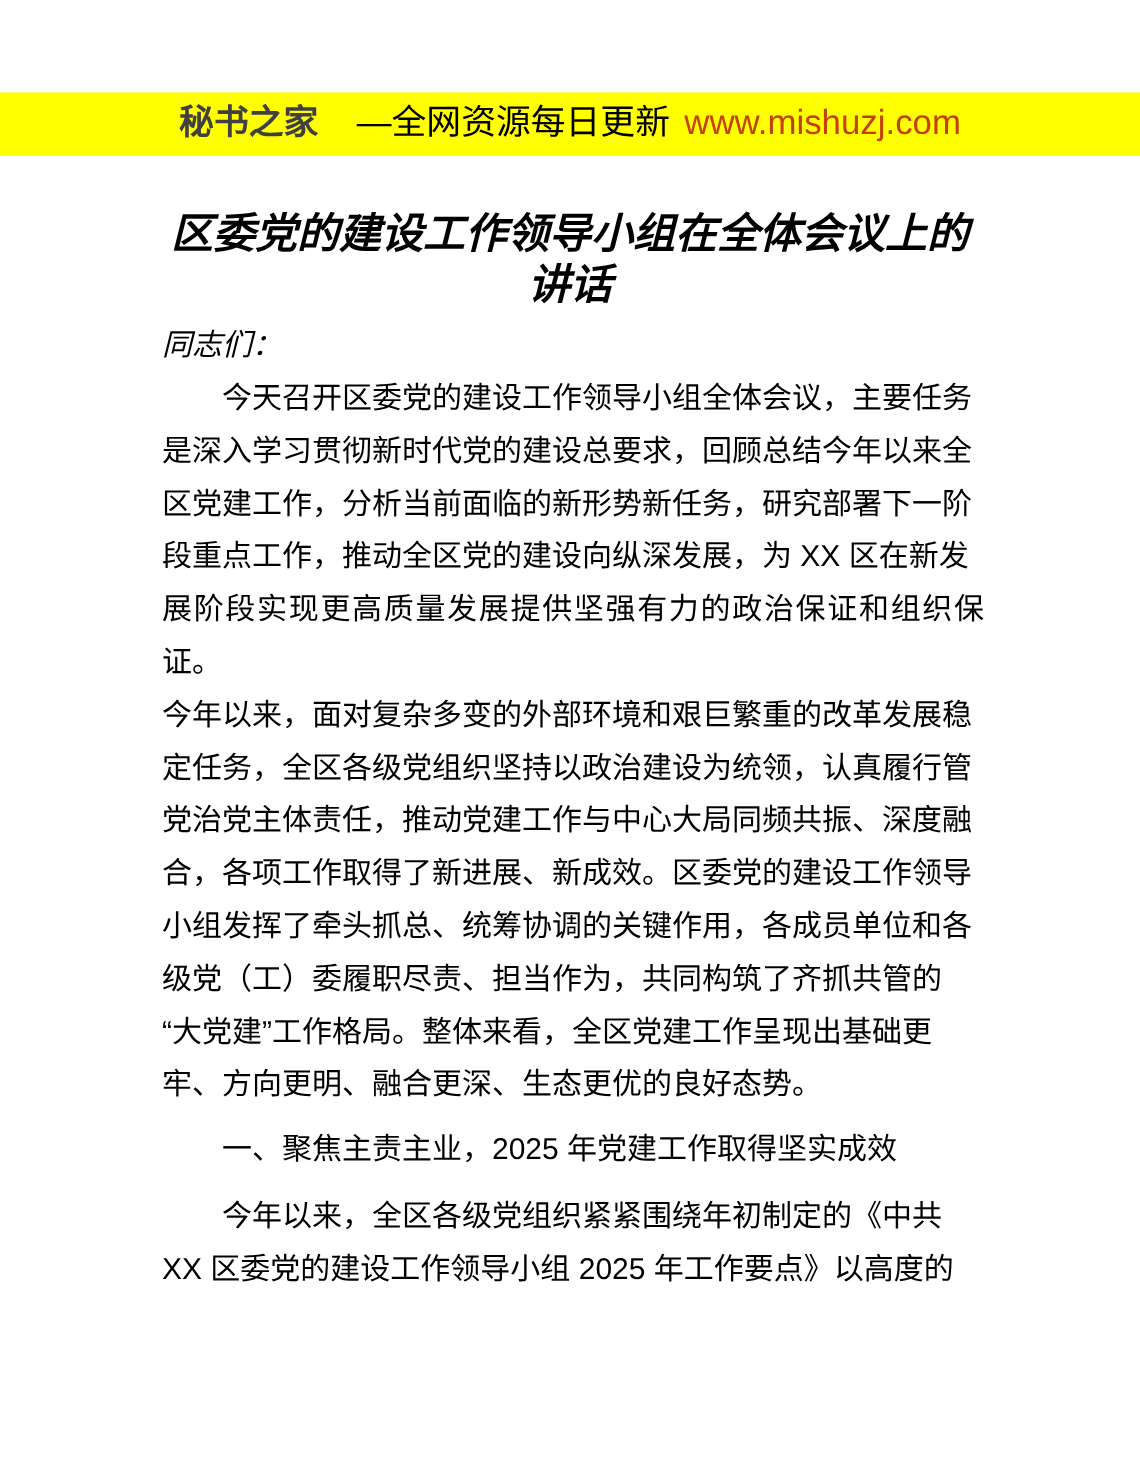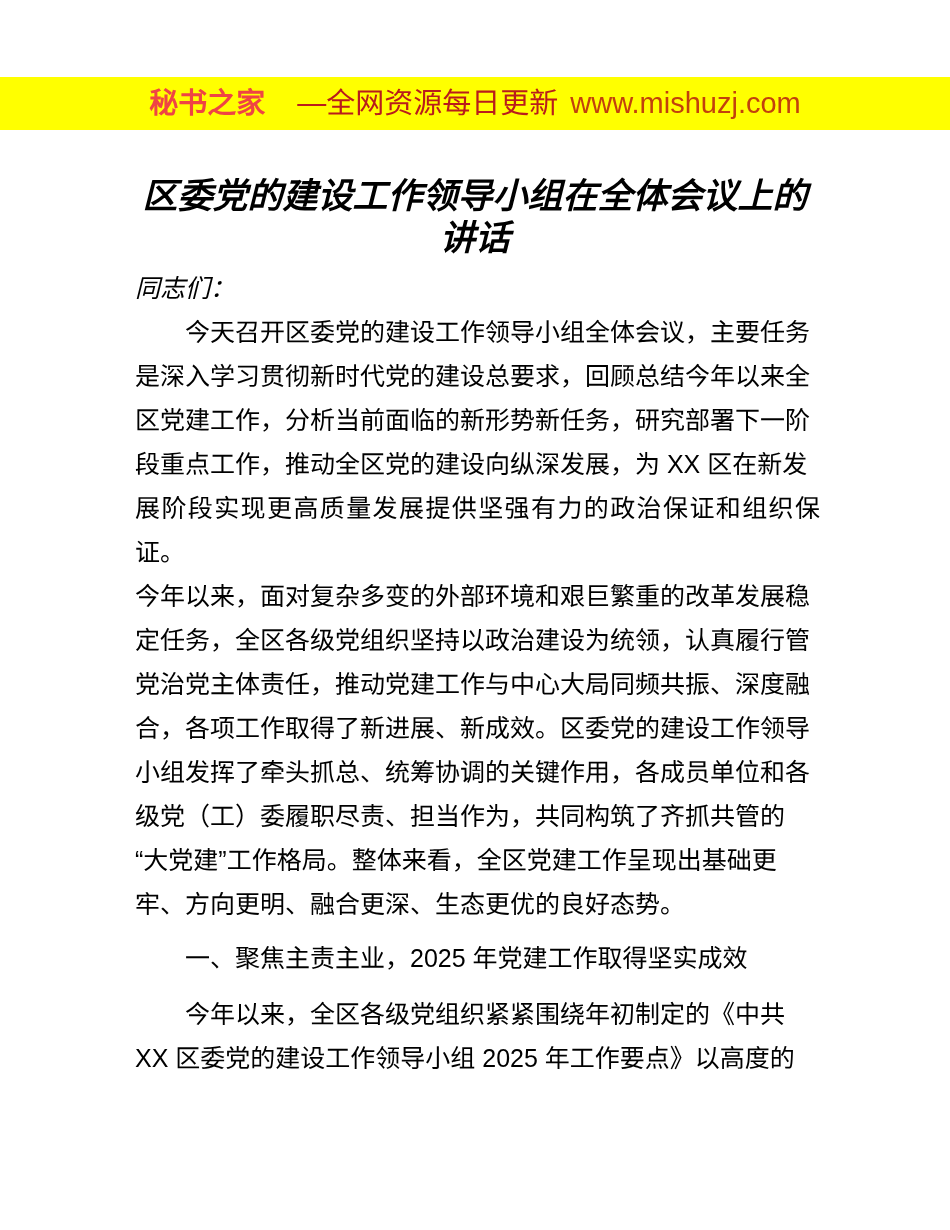--- a/index.html
+++ b/index.html
@@ -20,25 +20,25 @@
     width: 100%;
     background: #FFFF00;
     display: flex;
     align-items: center;
     justify-content: center;
     font-size: 29px;
     line-height: 1;
     white-space: nowrap;
   }
   .banner .site-name {
-    color: #ef4444;
+    color: #404040;
     font-weight: bold;
   }
   .banner .tagline {
-    color: #b91c1c;
+    color: #000000;
     margin-left: 32px;
   }
   .banner .site-url {
     color: #c2410c;
     margin-left: 12px;
     text-decoration: none;
     cursor: pointer;
   }
   .doc-title {
     margin: 45px 125px 0 125px;

